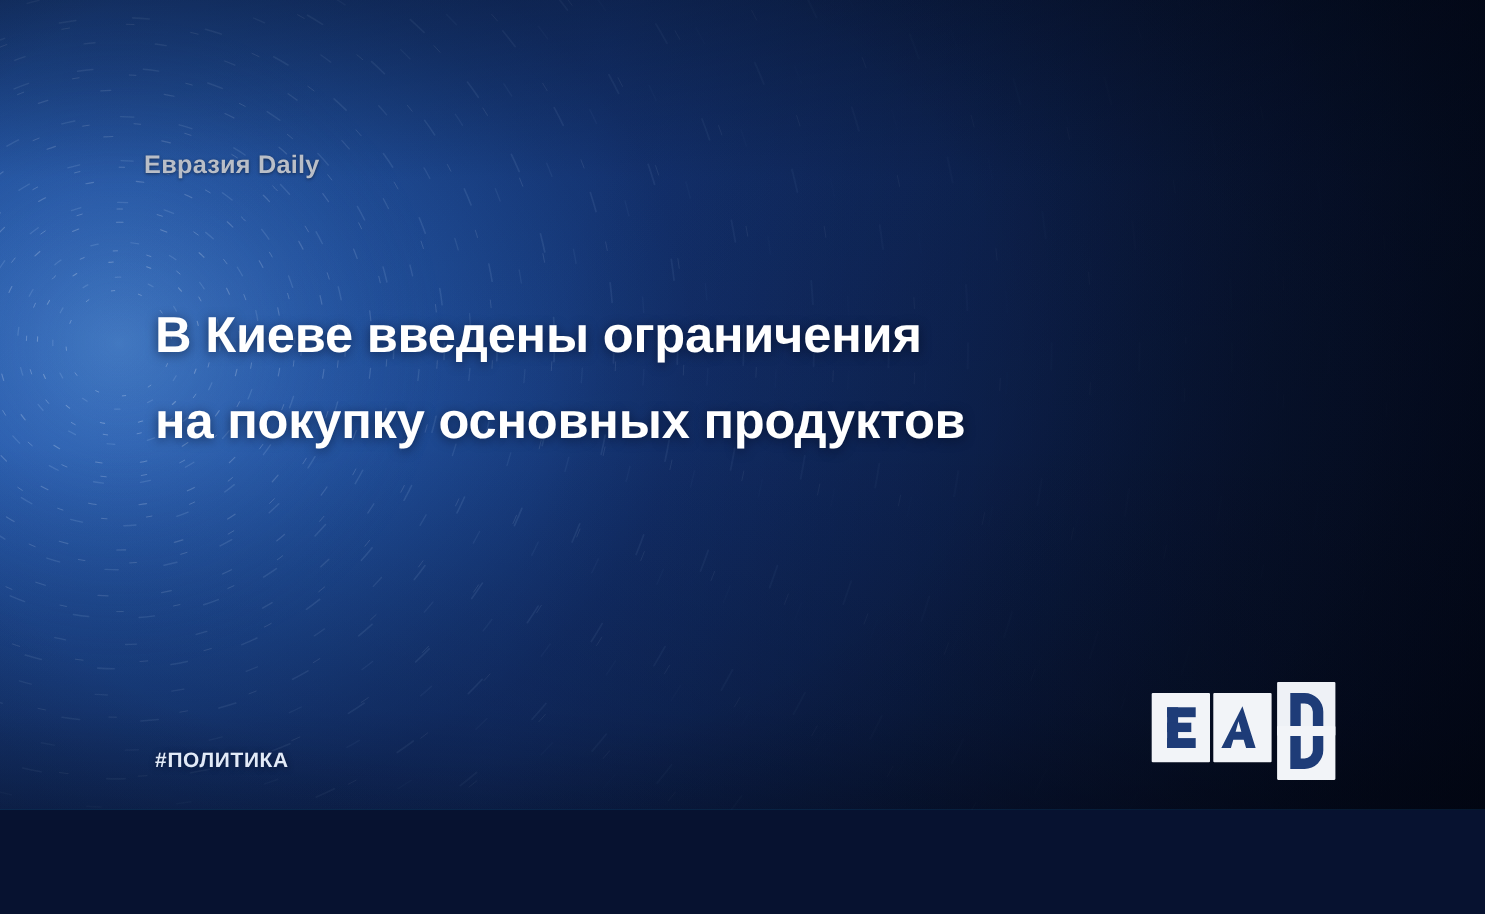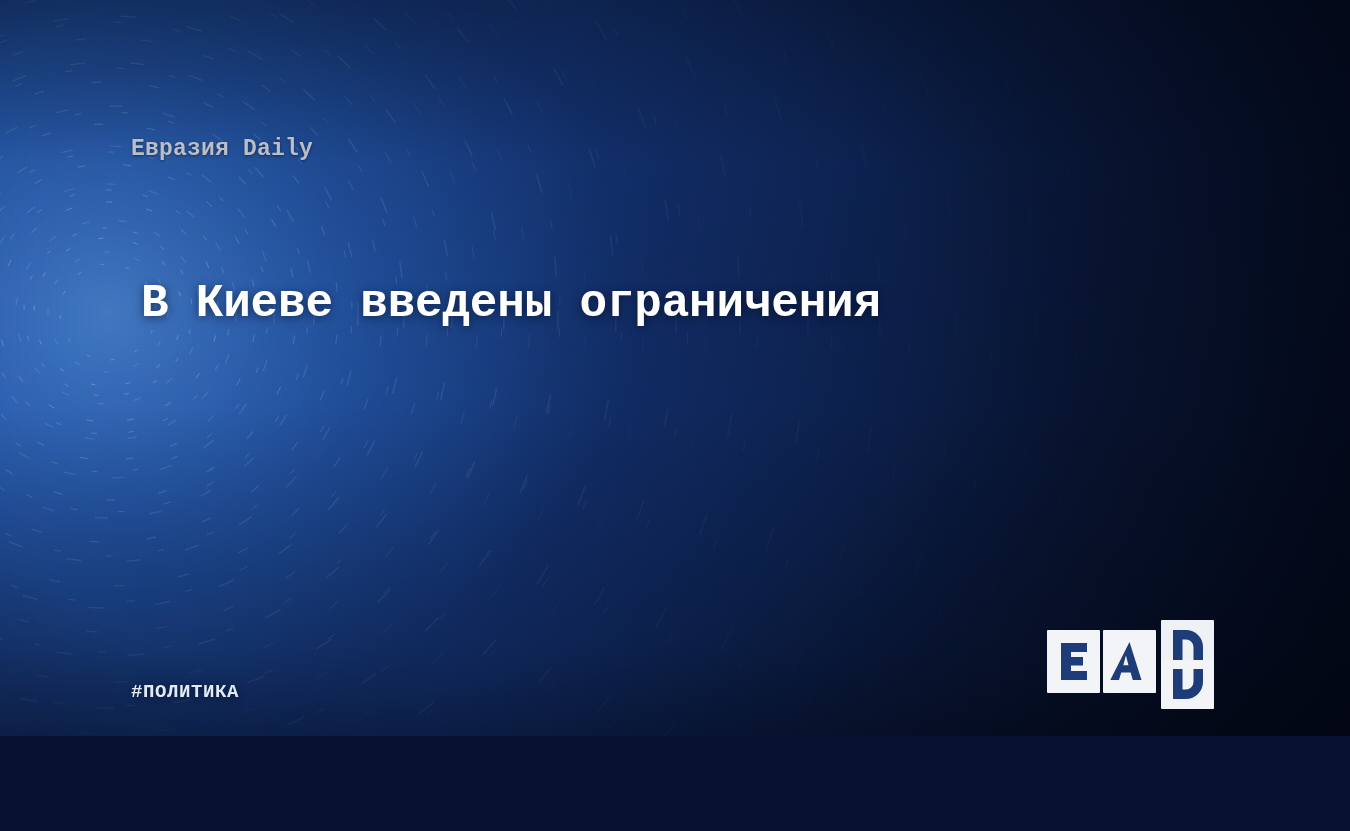--- a/index.html
+++ b/index.html
@@ -9,21 +9,20 @@
     background:#071230;
     font-family:"Liberation Sans", sans-serif;
   }
 
   .card {
     position:relative;
     width:1350px;
     height:736px;
     overflow:hidden;
     background:#0c4a6e;
-    font-family:Liberation Mono, monospace;
   }
 
   
   .bg-base {
     position:absolute; inset:0;
     background:
       radial-gradient(ellipse 520px 430px at 108px 312px,
          #2a5596 0%, #22488a 16%, #1b3d7c 30%, #15336c 44%,
          #10295a 58%, #0c2049 72%, #09183a 85%, #071230 100%),
       linear-gradient(115deg, #13306b 0%, #102a5f 30%, #0b1e48 58%, #081634 80%, #060f28 100%);
@@ -70,21 +69,21 @@
     font-weight:bold;
     line-height:78px;
     color:#ffffff;
     letter-spacing:-0.2px;
     text-shadow:0 2px 10px rgba(3,10,28,0.55);
   }
   .headline .ln { display:block; white-space:nowrap;margin-left:10px; }
 
   .tag {
     position:absolute;
-    left:131px; top:681px;
+    left:141px; top:681px;
     font-size:19px;
     font-weight:bold;
     letter-spacing:0.6px;
     color:#e2eaf7;
     text-shadow:0 1px 6px rgba(3,10,28,0.55);
     white-space:nowrap;
   }
 
   
   .logo {
@@ -196,20 +195,21 @@
   </div>
 
   <div class="bg-darkright"></div>
   <div class="bg-topdark"></div>
   <div class="bg-vig"></div>
 
   <div class="brand">Евразия Daily</div>
 
   <div class="headline">
     <span class="ln">В Киеве введены ограничения</span>
+    <span class="ln">на покупку основных продуктов</span>
   </div>
 
   <div class="tag">#ПОЛИТИКА</div>
 
   <div class="logo">
     <svg width="190" height="100" viewBox="0 0 190 100" xmlns="http://www.w3.org/2000/svg" aria-hidden="true">
 
       <rect x="2" y="18" width="53" height="63" rx="1" fill="#f2f4f8"></rect>
 
       <rect x="58" y="18" width="53" height="63" rx="1" fill="#f2f4f8"></rect>

